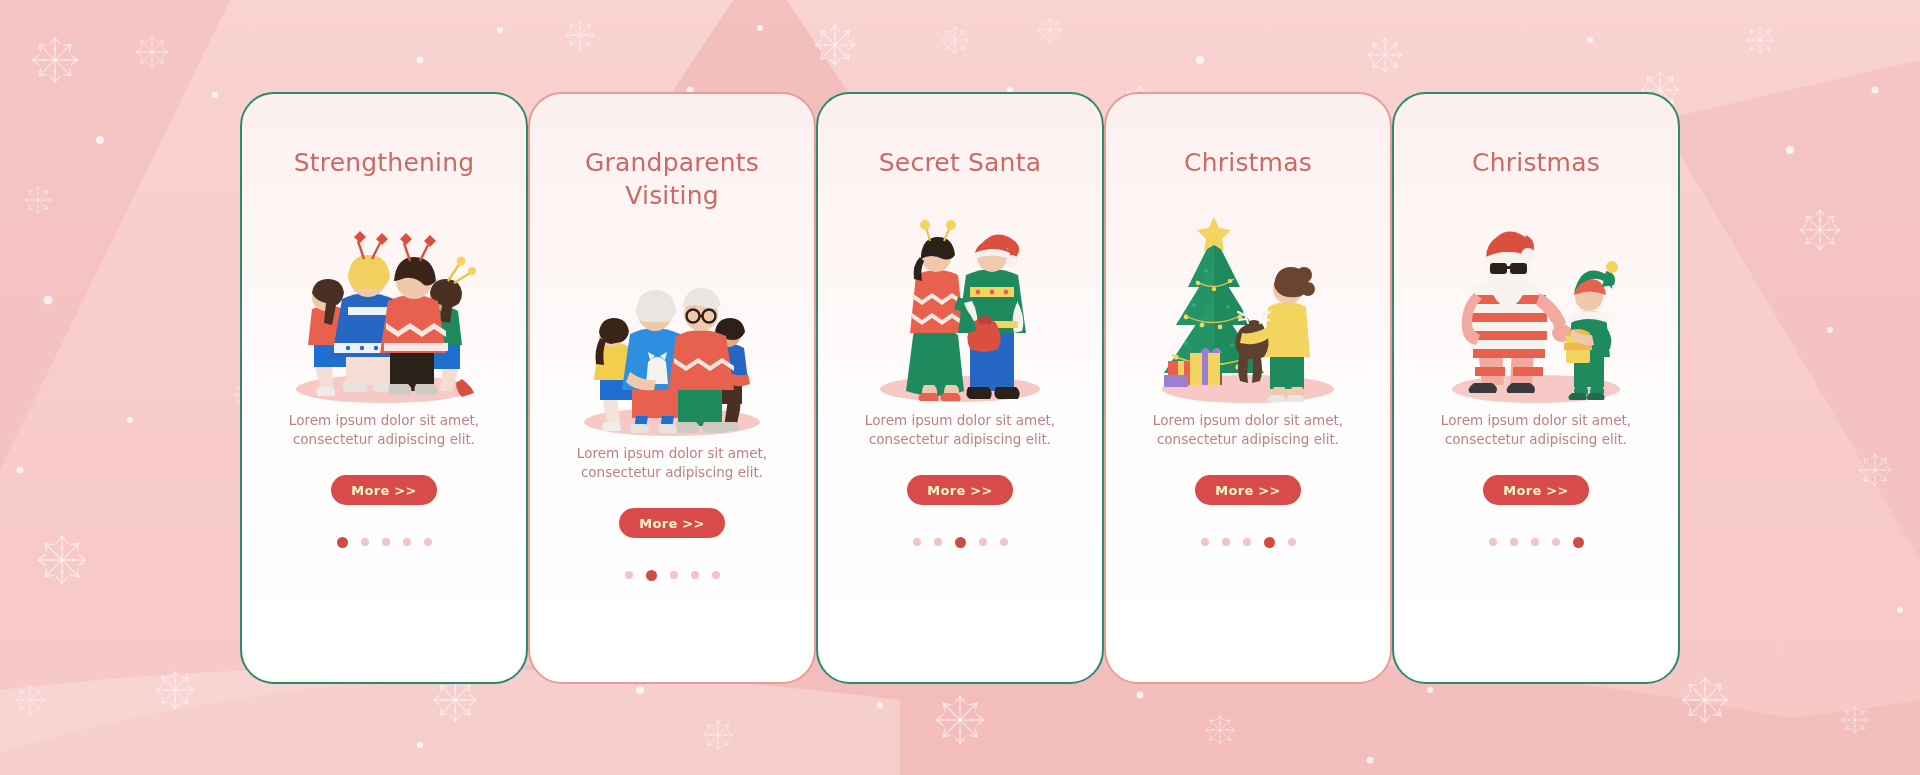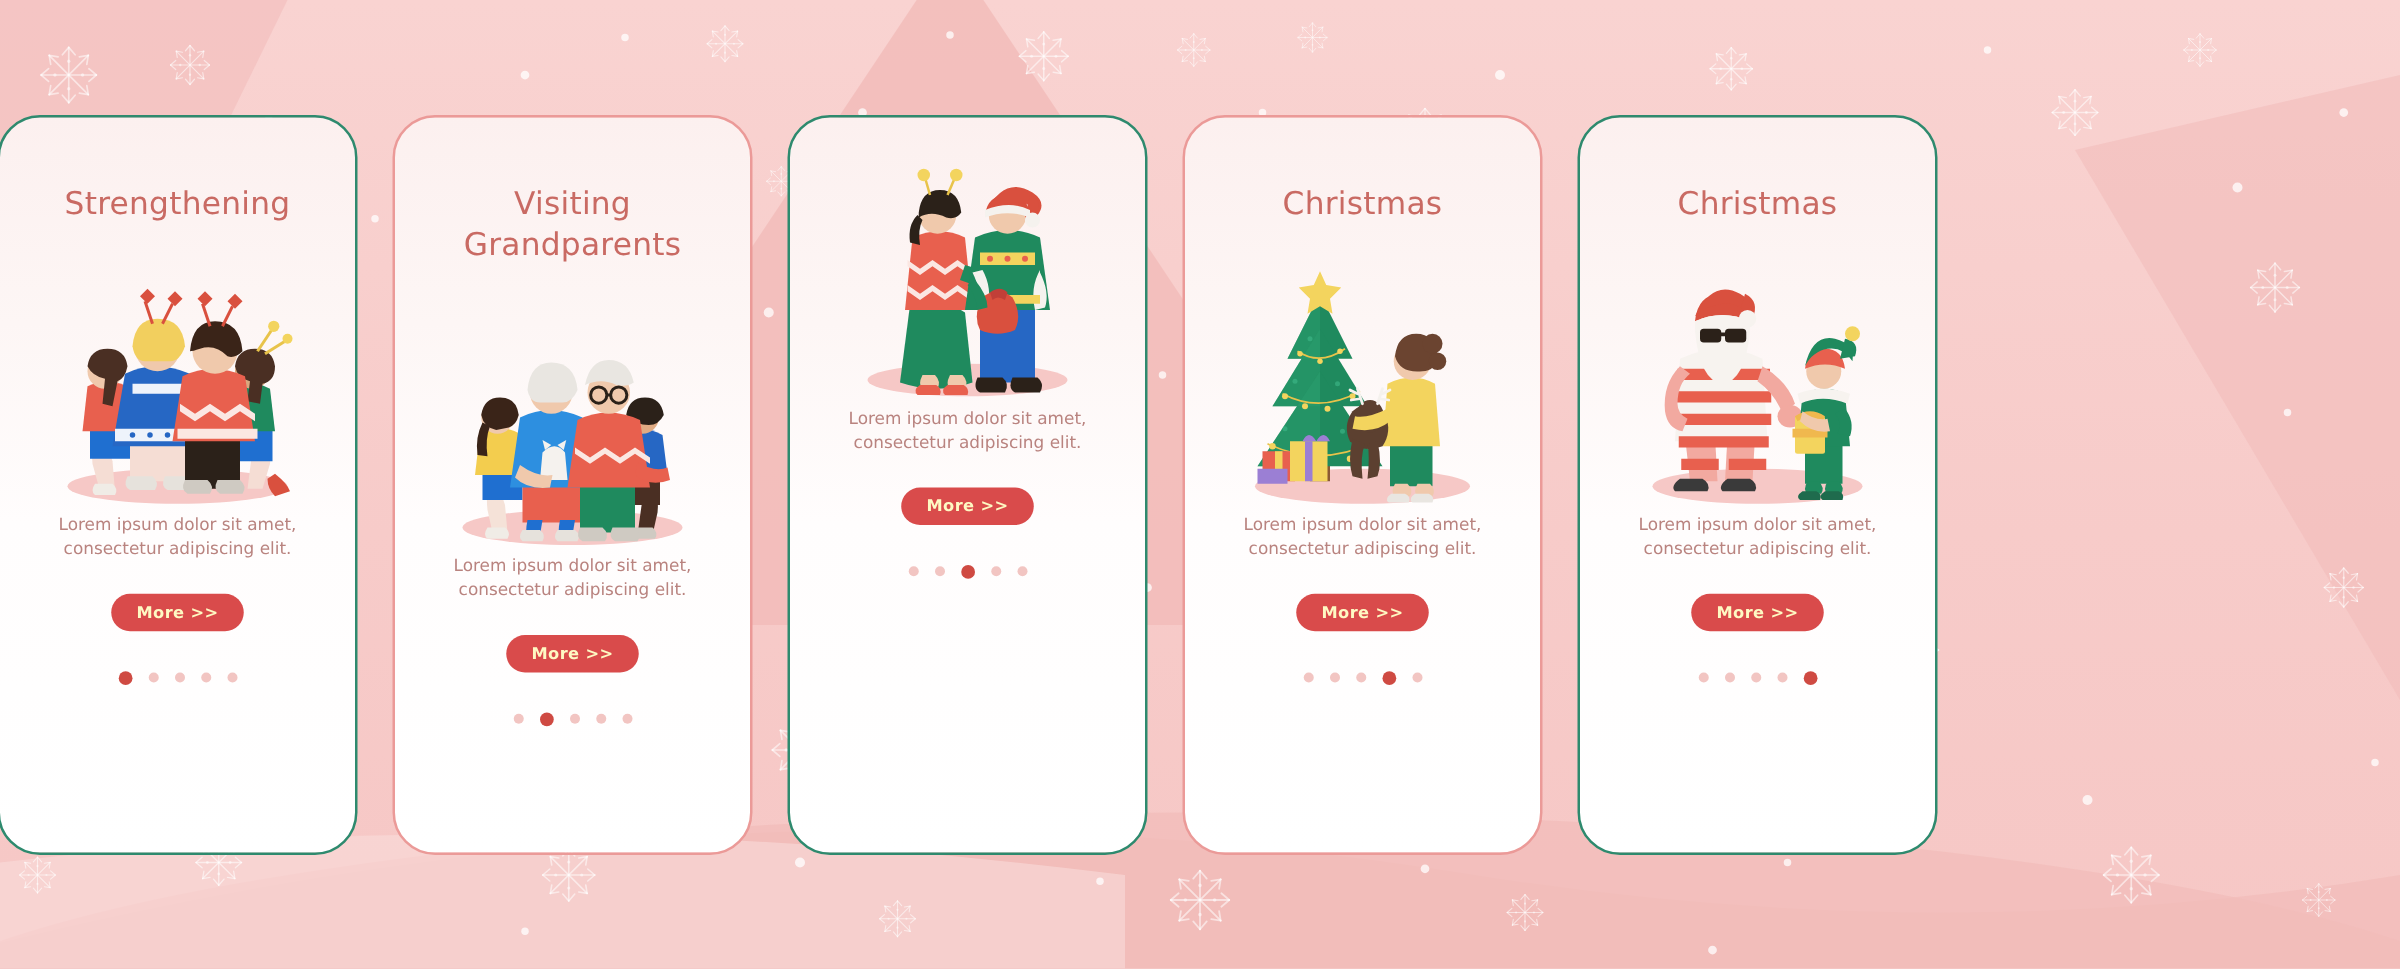--- a/index.html
+++ b/index.html
@@ -11,25 +11,24 @@
   #stage {
     position: relative;
     width: 1920px; height: 775px;
     background: #f7ccca;
     overflow: hidden;
   }
   .bg-layer { position: absolute; inset: 0; }
   .cards {
     position: absolute;
     left: 0; top: 0;
-    width: 1548px; height: 775px;
+    width: 1920px; height: 775px;
     display: flex;
     align-items: center;
     justify-content: center;
-    gap: 28px;
   }
   .card {
     position: relative;
     width: 288px;
     height: 592px;
     border-radius: 34px;
     background: linear-gradient(180deg, #fcf0ef 0%, #fdf6f5 28%, #fffdfd 55%, #ffffff 100%);
     display: flex;
     flex-direction: column;
     align-items: center;
@@ -313,22 +312,22 @@
         <span class="dot active"></span>
         <span class="dot"></span>
         <span class="dot"></span>
         <span class="dot"></span>
         <span class="dot"></span>
       </div>
     </div>
 
     <div class="card pink">
       <div class="card-title">
+        <div>Grandparents</div>
         <div>Visiting</div>
-        <div>Grandparents</div>
       </div>
       <div class="illus-wrap">
         <svg width="240" height="210" viewBox="0 0 240 210">
           <ellipse cx="120" cy="188" rx="88" ry="14" fill="#f6c8c6"></ellipse>
 
           <g>
             <path d="M56 140 q-6 16 -4 34 l4 18 h12 l-2-22 z" fill="#f5e2d8"></path>
             <path d="M52 188 q-4 6 0 9 h16 q3-5 -2-9 z" fill="#f0ece6"></path>
             <path d="M48 142 h32 v24 h-32 z" fill="#1f6fd0"></path>
             <path d="M46 112 q18-8 34 2 l4 32 h-42 z" fill="#f3cd4e"></path>
@@ -390,20 +389,23 @@
       <div class="dots">
         <span class="dot"></span>
         <span class="dot active"></span>
         <span class="dot"></span>
         <span class="dot"></span>
         <span class="dot"></span>
       </div>
     </div>
 
     <div class="card green">
+      <div class="card-title">
+        <div>Secret Santa</div>
+      </div>
       <div class="illus-wrap">
         <svg width="240" height="210" viewBox="0 0 240 210">
           <ellipse cx="120" cy="188" rx="80" ry="13" fill="#f6c8c6"></ellipse>
 
           <g>
             <path d="M74 128 q28-6 44 6 l6 56 q-28 10 -58 0 z" fill="#1f8a5e"></path>
             <path d="M84 184 q-4 8 0 11 h12 q3-6 -2-11 z" fill="#f0c9ac"></path>
             <path d="M106 184 q-4 8 0 11 h12 q3-6 -2-11 z" fill="#f0c9ac"></path>
             <path d="M82 192 q-6 4 -2 8 h18 q2-5 -3-8z" fill="#e8604e"></path>
             <path d="M104 192 q-6 4 -2 8 h18 q2-5 -3-8z" fill="#e8604e"></path>

